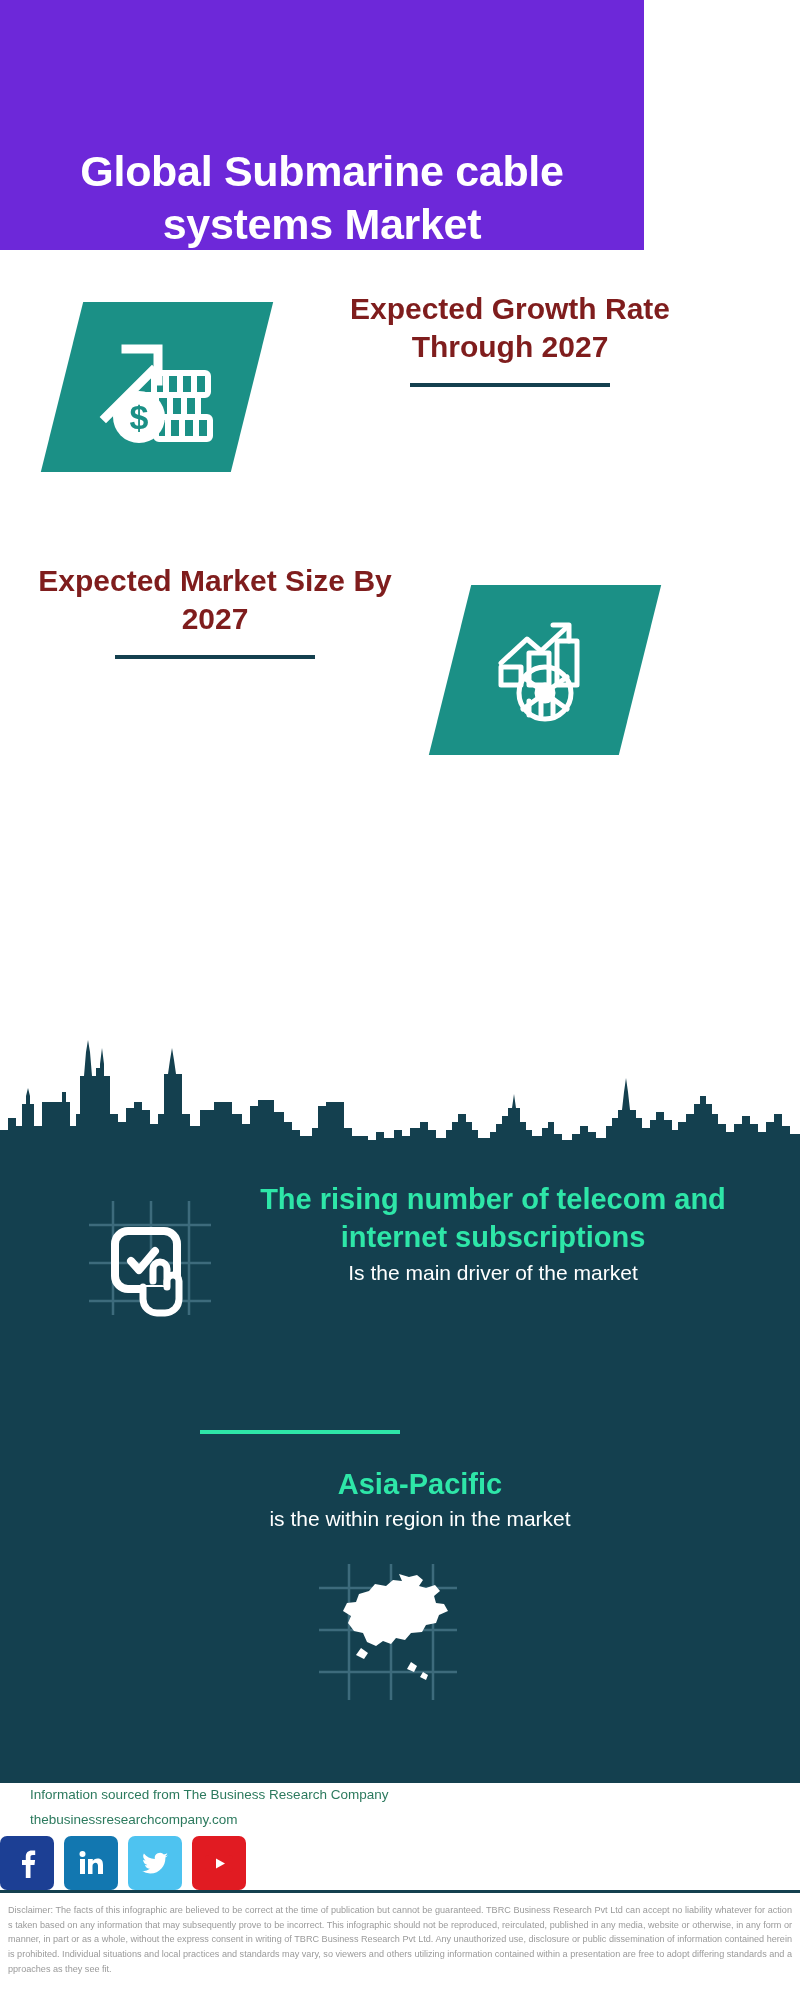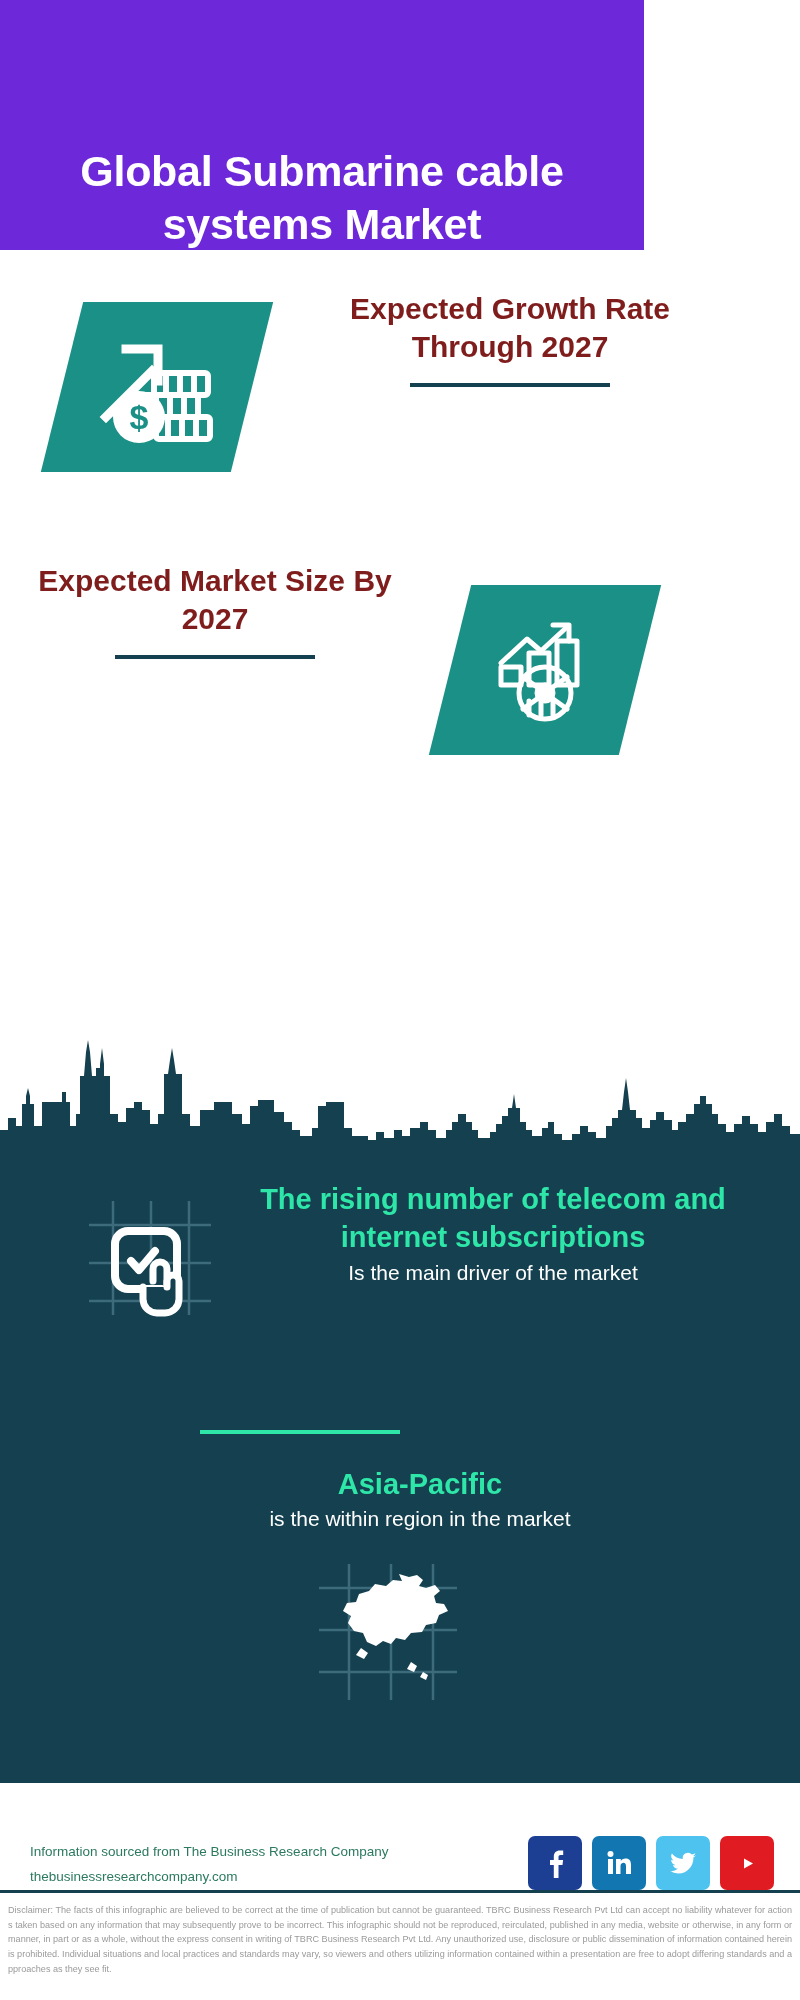--- a/index.html
+++ b/index.html
@@ -186,21 +186,22 @@
 
   
   .footer {
     position: absolute;
     top: 1780px; left: 0;
     width: 800px;
     height: 110px;
     background: #ffffff;
     border-top: 3px solid #14404f;
     display: flex;
-    align-items: flex-end;
+    align-items: flex-start;
+    flex-direction: column;
   }
   .footer-source {
     margin-left: 30px;
     color: #2c7a5e;
     font-size: 13.5px;
     line-height: 1.85;
     flex: 1;
   }
   .social-row {
     display: flex;

